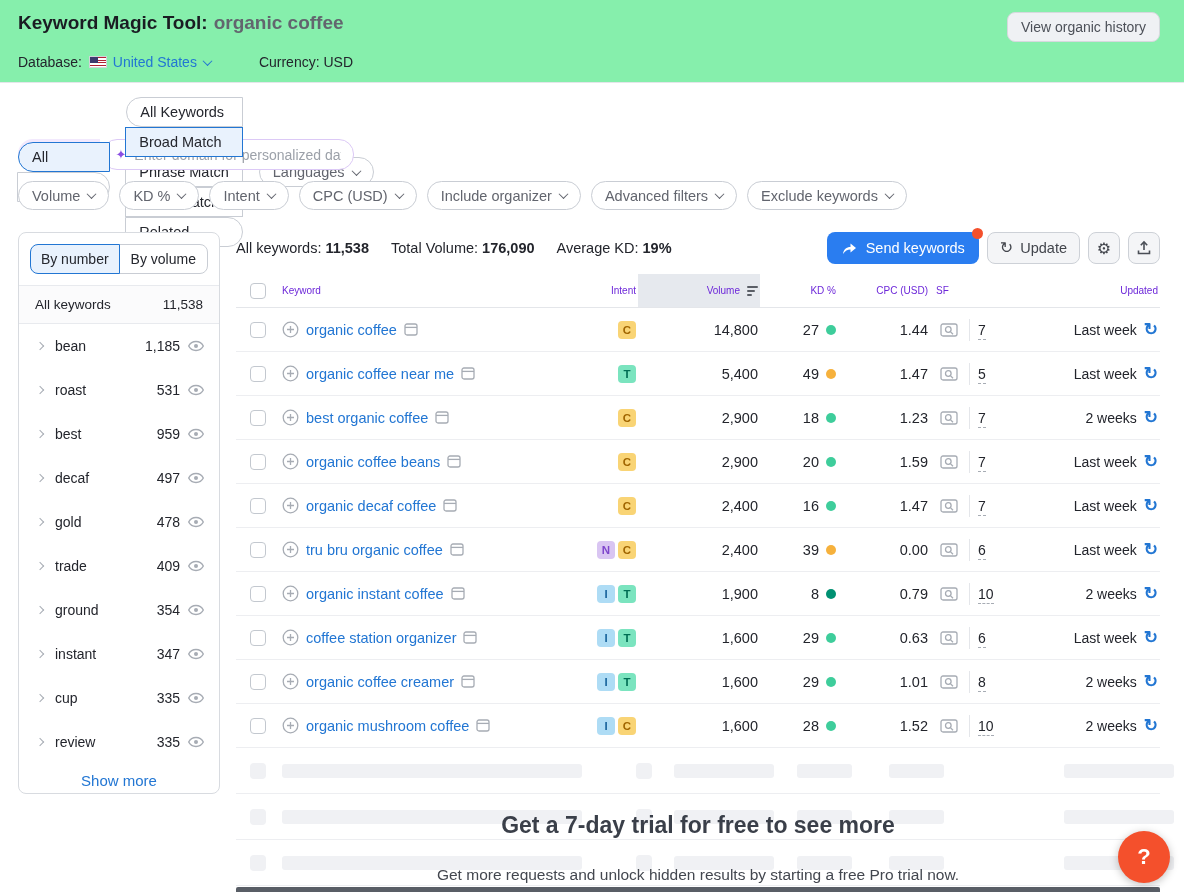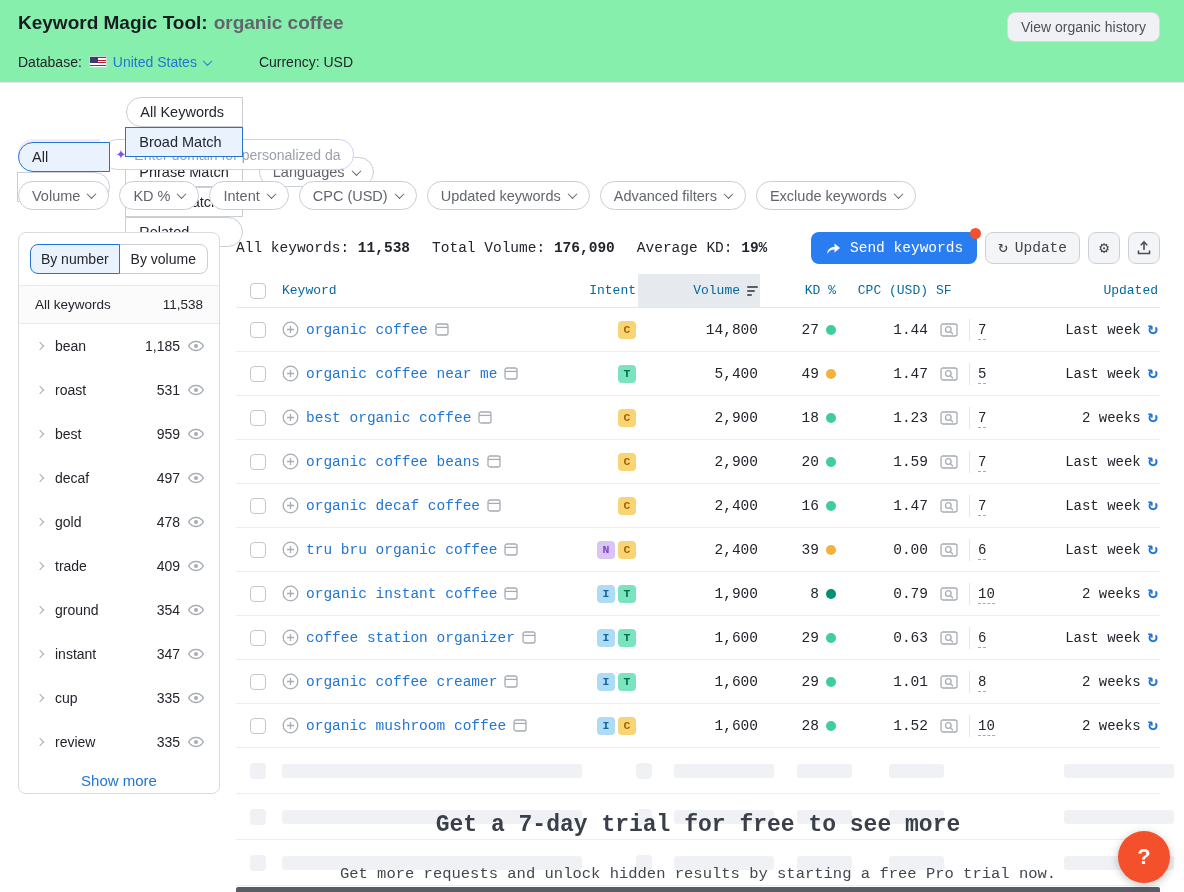--- a/index.html
+++ b/index.html
@@ -50,33 +50,33 @@
   .seg-toggle .seg:last-child { border-radius:0 8px 8px 0; }
   .all-kw-row { margin-top:11px; border-top:1px solid #e8eaee; border-bottom:1px solid #e8eaee; padding:11px 16px; display:flex; justify-content:space-between; font-size:13.5px; color:#23252c; background:#fbfbfc; }
   .sb-item { height:44px; display:flex; align-items:center; padding:0 14px 0 18px; cursor:pointer; }
   .sb-item .chev { color:#a7acb4; width:6px; height:6px; }
   .sb-item .lbl { margin-left:12px; font-size:14px; color:#23252c; }
   .sb-item .cnt { margin-left:auto; font-size:14px; color:#23252c; margin-right:7px; }
   .eye { color:#a7acb4; display:inline-flex; }
   .show-more { display:block; text-align:center; color:#2276d3; font-size:15px; margin-top:8px; cursor:pointer; }
 
   
-  .table-area { position:absolute; left:236px; right:24px; top:230px; bottom:0;font-family:Liberation Mono, monospace; }
+  .table-area { position:absolute; left:236px; right:24px; top:230px; bottom:0; }
   .stats-bar { height:36px; display:flex; align-items:center; }
   .stat { margin-right:22px; font-size:14.5px; color:#23252c; }
   .stat b { font-weight:bold; }
   .actions { margin-left:auto; display:flex; gap:8px; align-items:center; }
   .btn-send { position:relative; background:#2a7df0; color:#fff; border:none; border-radius:8px; height:32px; padding:0 14px; font-size:14.5px; display:flex; align-items:center; gap:8px; cursor:pointer; font-family:inherit; }
   .notif-dot { position:absolute; top:-4px; right:-4px; width:11px; height:11px; border-radius:50%; background:#f4502c; }
   .btn-gray { background:#f4f5f7; border:1px solid #cdd1d7; border-radius:8px; height:32px; padding:0 12px; font-size:14.5px; color:#42454c; display:flex; align-items:center; gap:7px; cursor:pointer; font-family:inherit; }
   .btn-ico { width:32px; padding:0; justify-content:center; }
   .refresh-glyph { font-size:16px; line-height:1; }
 
   .tgrid { display:grid; grid-template-columns:44px 1fr 70px 122px 78px 92px 38px 42px 150px; align-items:center; }
-  .thead { height:34px; margin-top:8px; border-bottom:1px solid #e4e6ea; font-size:13px; color:#0369a1; }
+  .thead { height:34px; margin-top:8px; border-bottom:1px solid #e4e6ea; font-size:10px; color:#6d28d9; }
   .th { padding:0 2px; }
   .th-r { text-align:right; }
   .th-volume { background:#e6e9ee; height:100%; display:flex; align-items:center; justify-content:flex-end; gap:7px; padding-right:2px; }
   .sort-icon { display:inline-flex; flex-direction:column; gap:2px; }
   .sort-icon i { display:block; height:2px; background:#5a5e66; border-radius:1px; }
   .sort-icon i:nth-child(1){ width:11px; } .sort-icon i:nth-child(2){ width:8px; } .sort-icon i:nth-child(3){ width:5px; }
   .th-sf { grid-column:7/9; padding-left:6px; }
 
   .trow { height:44px; border-bottom:1px solid #edeef1; }
   .cell { padding:0 2px; }
@@ -165,21 +165,21 @@
     </button>
     <button class="pill">
       <span>Intent</span>
       <span class="chev chev-down"></span>
     </button>
     <button class="pill">
       <span>CPC (USD)</span>
       <span class="chev chev-down"></span>
     </button>
     <button class="pill">
-      <span>Updated keywords</span>
+      <span>Include organizer</span>
       <span class="chev chev-down"></span>
     </button>
     <button class="pill">
       <span>Advanced filters</span>
       <span class="chev chev-down"></span>
     </button>
     <button class="pill">
       <span>Exclude keywords</span>
       <span class="chev chev-down"></span>
     </button>

